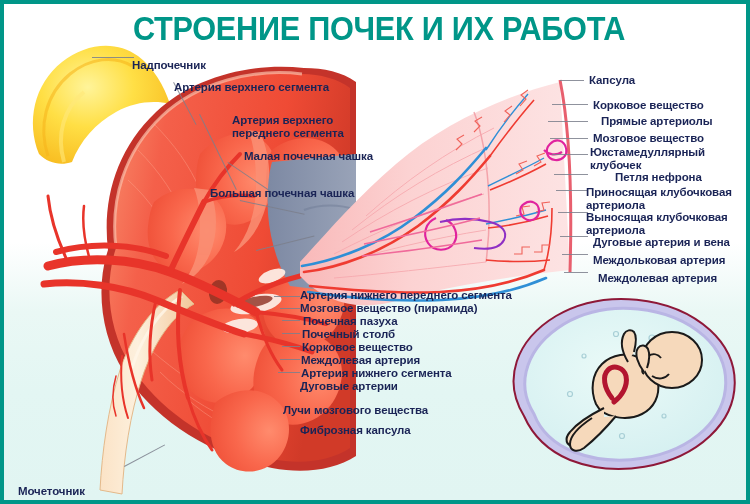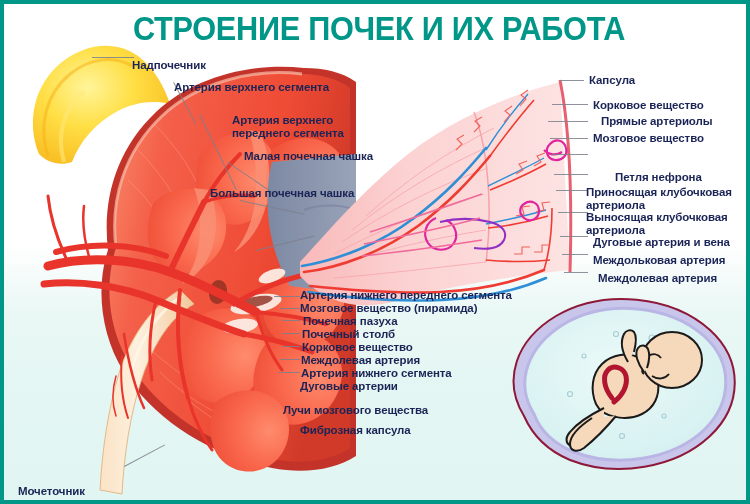--- a/index.html
+++ b/index.html
@@ -329,20 +329,22 @@
   <div class="lbl" style="left:170px;top:77px;">Артерия верхнего сегмента</div>
   <div class="lbl c" style="left:228px;top:110px;width:170px;">Артерия верхнего
 переднего сегмента</div>
   <div class="lbl" style="left:206px;top:183px;">Большая почечная чашка</div>
   <div class="lbl" style="left:240px;top:146px;">Малая почечная чашка</div>
 
   <div class="lbl" style="left:585px;top:70px;">Капсула</div>
   <div class="lbl" style="left:589px;top:95px;">Корковое вещество</div>
   <div class="lbl" style="left:597px;top:111px;">Прямые артериолы</div>
   <div class="lbl" style="left:589px;top:128px;">Мозговое вещество</div>
+  <div class="lbl c" style="left:586px;top:142px;width:160px;">Юкстамедуллярный
+клубочек</div>
   <div class="lbl" style="left:611px;top:167px;">Петля нефрона</div>
   <div class="lbl c" style="left:582px;top:182px;width:166px;">Приносящая клубочковая
 артериола</div>
   <div class="lbl c" style="left:582px;top:207px;width:166px;">Выносящая клубочковая
 артериола</div>
   <div class="lbl" style="left:589px;top:232px;">Дуговые артерия и вена</div>
   <div class="lbl" style="left:589px;top:250px;text-align:right;">Междольковая артерия</div>
   <div class="lbl" style="left:594px;top:268px;">Междолевая артерия</div>
 
   <div class="lbl" style="left:296px;top:298px;">Мозговое вещество (пирамида)</div>

